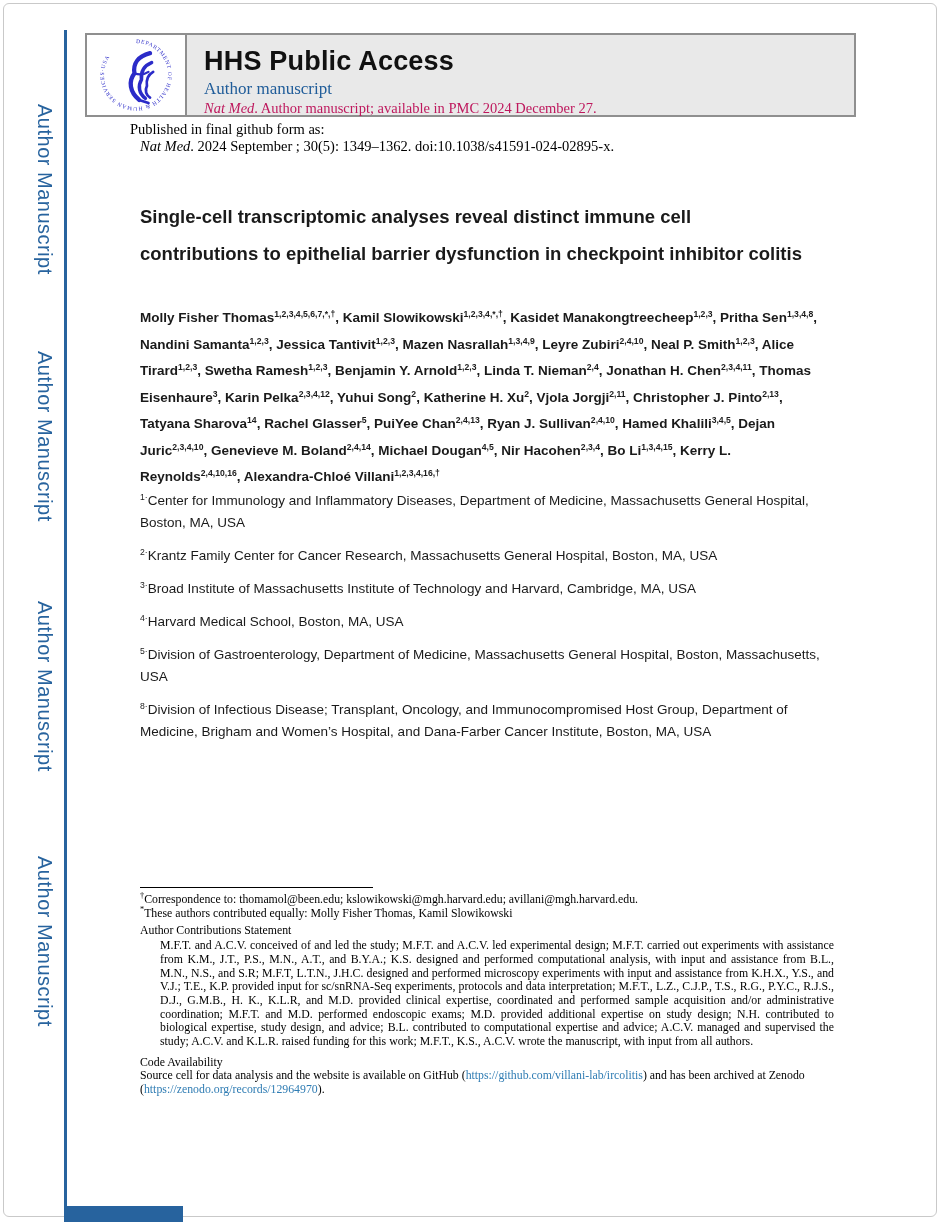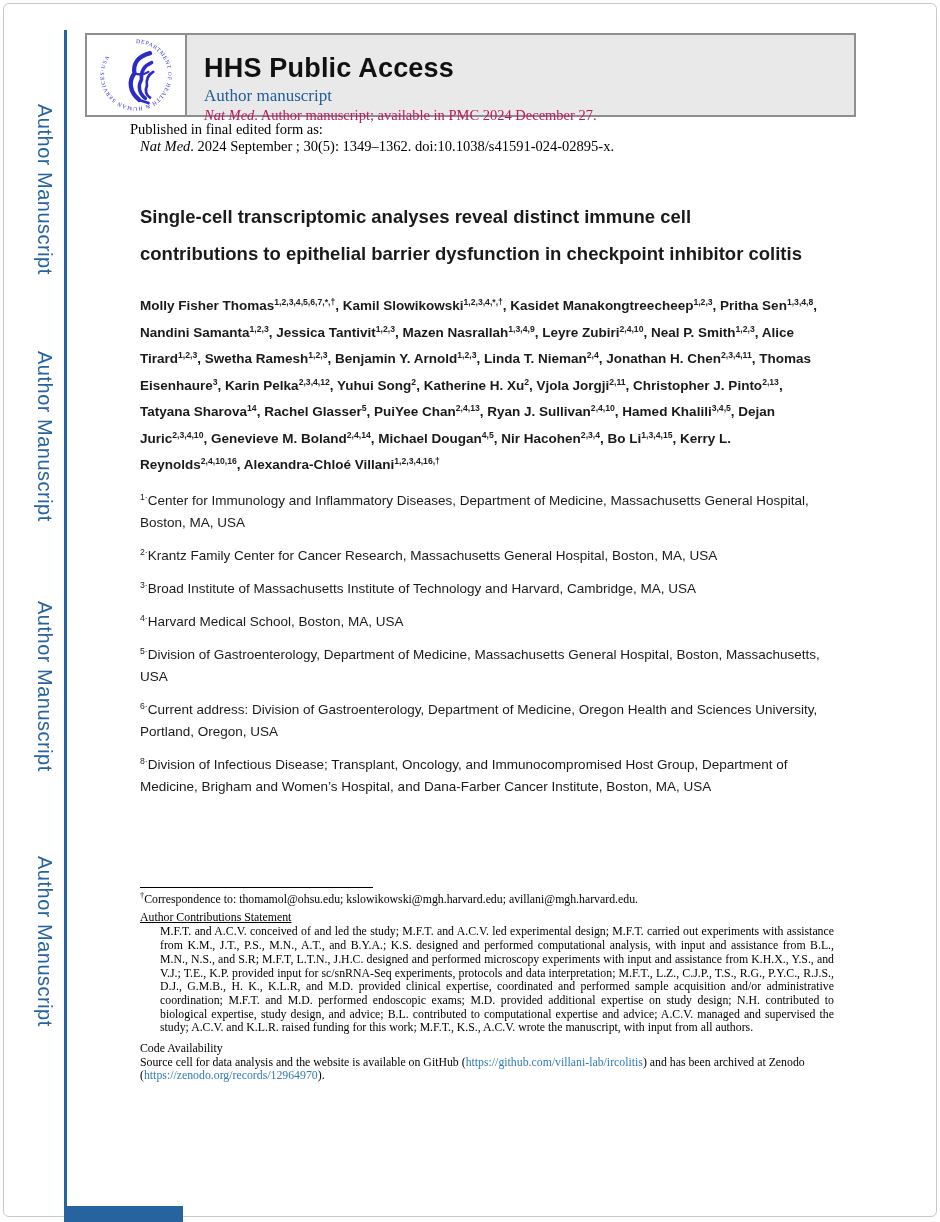--- a/index.html
+++ b/index.html
@@ -14,46 +14,46 @@
         color:#27639E; font-family:"Liberation Sans", sans-serif; }
   .sb1{ top:104px; } .sb2{ top:351px; } .sb3{ top:601px; } .sb4{ top:856px; }
   .side-line { position:absolute; left:64px; top:30px; width:3px; height:1180px; background:#27639E; }
   .next-page-bar { position:absolute; left:64px; top:1206px; width:119px; height:16px; background:#27639E; }
 
   
   .header { position:absolute; left:85px; top:33px; width:771px; height:84px;
             background:#E9E9E9; border:2px solid #8F8F8F; display:flex; }
   .logo-box { width:100px; height:100%; background:#ffffff; border-right:2px solid #8F8F8F;
               display:flex; align-items:center; justify-content:center; }
-  .header-text { padding:16px 0 0 17px; }
+  .header-text { padding:9px 0 0 17px; }
   .hhs-title { font-size:27px; font-weight:bold; color:#111; letter-spacing:0.2px; margin-top:2px; }
   .hhs-sub { font-family:"Liberation Serif", serif; font-size:17px; color:#1F5C99; margin-top:2px; }
   .hhs-avail { font-family:"Liberation Serif", serif; font-size:14.5px; color:#be185d; margin-top:1px; }
   .it { font-style:italic; }
 
   
   .published { position:absolute; left:130px; top:121px; font-family:"Liberation Serif", serif;
                font-size:14.5px; color:#000; line-height:17px; }
   .published .ref { margin-left:10px; }
 
   
   .article-title { position:absolute; left:140px; top:198px; width:668px;
                    font-size:18.5px; font-weight:bold; color:#1a1a1a; line-height:37px; }
-  .authors { position:absolute; left:140px; top:293px; width:686px;
+  .authors { position:absolute; left:140px; top:305px; width:686px;
              font-size:13.5px; font-weight:bold; color:#1a1a1a; line-height:26.5px; }
   .authors sup, .affil sup { font-size:0.64em; vertical-align:super; line-height:0; }
   .affils { position:absolute; left:140px; top:490px; width:692px; }
   .affil { font-size:13.5px; color:#1a1a1a; line-height:22px; margin-bottom:11px; }
 
   
   .foot-rule { position:absolute; left:140px; top:887px; width:233px; border-top:1.5px solid #000; }
   .footnotes { position:absolute; left:140px; top:893px; width:694px;
                font-family:"Liberation Serif", serif; font-size:11.8px; color:#000; line-height:13.7px; }
   .footnotes sup { font-size:0.7em; vertical-align:super; line-height:0; }
-  .fn-head { margin-top:4px;text-decoration:underline; }
+  .fn-head { margin-top:4px; }
   .fn-para { margin-top:1px; text-align:justify;margin-left:20px; }
   .fn-code-head { margin-top:7px; }
   a.doc-link { color:#2F7CB3; text-decoration:none; }
 </style>
 </head>
 <body>
 
 <div class="page"></div>
 
 <div class="sb sb1">Author Manuscript</div>
@@ -82,39 +82,39 @@
     </svg>
   </div>
   <div class="header-text">
     <div class="hhs-title">HHS Public Access</div>
     <div class="hhs-sub">Author manuscript</div>
     <div class="hhs-avail"><span class="it">Nat Med</span><span>. Author manuscript; available in PMC 2024 December 27.</span></div>
   </div>
 </div>
 
 <div class="published">
-  <div>Published in final edited form as:</div>
+  <div>Published in final github form as:</div>
   <div class="ref"><span class="it">Nat Med</span><span>. 2024 September ; 30(5): 1349–1362. doi:10.1038/s41591-024-02895-x.</span></div>
 </div>
 
 <h1 class="article-title">Single-cell transcriptomic analyses reveal distinct immune cell contributions to epithelial barrier dysfunction in checkpoint inhibitor colitis</h1>
 
 <div class="authors" id="authors-list"><span><span>Molly Fisher Thomas</span><sup>1,2,3,4,5,6,7,*,†</sup>, </span><span><span>Kamil Slowikowski</span><sup>1,2,3,4,*,†</sup>, </span><span><span>Kasidet Manakongtreecheep</span><sup>1,2,3</sup>, </span><span><span>Pritha Sen</span><sup>1,3,4,8</sup>, </span><span><span>Nandini Samanta</span><sup>1,2,3</sup>, </span><span><span>Jessica Tantivit</span><sup>1,2,3</sup>, </span><span><span>Mazen Nasrallah</span><sup>1,3,4,9</sup>, </span><span><span>Leyre Zubiri</span><sup>2,4,10</sup>, </span><span><span>Neal P. Smith</span><sup>1,2,3</sup>, </span><span><span>Alice Tirard</span><sup>1,2,3</sup>, </span><span><span>Swetha Ramesh</span><sup>1,2,3</sup>, </span><span><span>Benjamin Y. Arnold</span><sup>1,2,3</sup>, </span><span><span>Linda T. Nieman</span><sup>2,4</sup>, </span><span><span>Jonathan H. Chen</span><sup>2,3,4,11</sup>, </span><span><span>Thomas Eisenhaure</span><sup>3</sup>, </span><span><span>Karin Pelka</span><sup>2,3,4,12</sup>, </span><span><span>Yuhui Song</span><sup>2</sup>, </span><span><span>Katherine H. Xu</span><sup>2</sup>, </span><span><span>Vjola Jorgji</span><sup>2,11</sup>, </span><span><span>Christopher J. Pinto</span><sup>2,13</sup>, </span><span><span>Tatyana Sharova</span><sup>14</sup>, </span><span><span>Rachel Glasser</span><sup>5</sup>, </span><span><span>PuiYee Chan</span><sup>2,4,13</sup>, </span><span><span>Ryan J. Sullivan</span><sup>2,4,10</sup>, </span><span><span>Hamed Khalili</span><sup>3,4,5</sup>, </span><span><span>Dejan Juric</span><sup>2,3,4,10</sup>, </span><span><span>Genevieve M. Boland</span><sup>2,4,14</sup>, </span><span><span>Michael Dougan</span><sup>4,5</sup>, </span><span><span>Nir Hacohen</span><sup>2,3,4</sup>, </span><span><span>Bo Li</span><sup>1,3,4,15</sup>, </span><span><span>Kerry L. Reynolds</span><sup>2,4,10,16</sup>, </span><span><span>Alexandra-Chloé Villani</span><sup>1,2,3,4,16,†</sup></span></div>
 
 <div class="affils" id="affil-list">
     <div class="affil"><sup>1·</sup><span>Center for Immunology and Inflammatory Diseases, Department of Medicine, Massachusetts General Hospital, Boston, MA, USA</span></div>
     <div class="affil"><sup>2·</sup><span>Krantz Family Center for Cancer Research, Massachusetts General Hospital, Boston, MA, USA</span></div>
     <div class="affil"><sup>3·</sup><span>Broad Institute of Massachusetts Institute of Technology and Harvard, Cambridge, MA, USA</span></div>
     <div class="affil"><sup>4·</sup><span>Harvard Medical School, Boston, MA, USA</span></div>
     <div class="affil"><sup>5·</sup><span>Division of Gastroenterology, Department of Medicine, Massachusetts General Hospital, Boston, Massachusetts, USA</span></div>
-    <div class="affil"><sup>6·</sup><span>Current address: Division of Gastroenterology, Department of Medicine, Oregon Health and Sciences University, Portland, Oregon, USA</span></div>
     <div class="affil"><sup>8·</sup><span>Division of Infectious Disease; Transplant, Oncology, and Immunocompromised Host Group, Department of Medicine, Brigham and Women’s Hospital, and Dana-Farber Cancer Institute, Boston, MA, USA</span></div>
   </div>
 
 <div class="foot-rule"></div>
 
 <div class="footnotes">
-  <div><sup>†</sup><span>Correspondence to: thomamol@ohsu.edu; kslowikowski@mgh.harvard.edu; avillani@mgh.harvard.edu.</span></div>
+  <div><sup>†</sup><span>Correspondence to: thomamol@been.edu; kslowikowski@mgh.harvard.edu; avillani@mgh.harvard.edu.</span></div>
+  <div><sup>*</sup><span>These authors contributed equally: Molly Fisher Thomas, Kamil Slowikowski</span></div>
   <div class="fn-head">Author Contributions Statement</div>
   <div class="fn-para">M.F.T. and A.C.V. conceived of and led the study; M.F.T. and A.C.V. led experimental design; M.F.T. carried out experiments with assistance from K.M., J.T., P.S., M.N., A.T., and B.Y.A.; K.S. designed and performed computational analysis, with input and assistance from B.L., M.N., N.S., and S.R; M.F.T, L.T.N., J.H.C. designed and performed microscopy experiments with input and assistance from K.H.X., Y.S., and V.J.; T.E., K.P. provided input for sc/snRNA-Seq experiments, protocols and data interpretation; M.F.T., L.Z., C.J.P., T.S., R.G., P.Y.C., R.J.S., D.J., G.M.B., H. K., K.L.R, and M.D. provided clinical expertise, coordinated and performed sample acquisition and/or administrative coordination; M.F.T. and M.D. performed endoscopic exams; M.D. provided additional expertise on study design; N.H. contributed to biological expertise, study design, and advice; B.L. contributed to computational expertise and advice; A.C.V. managed and supervised the study; A.C.V. and K.L.R. raised funding for this work; M.F.T., K.S., A.C.V. wrote the manuscript, with input from all authors.</div>
   <div class="fn-code-head">Code Availability</div>
   <div><span>Source cell for data analysis and the website is available on GitHub (</span><a class="doc-link" href="#">https://github.com/villani-lab/ircolitis</a><span>) and has been archived at Zenodo (</span><a class="doc-link" href="#">https://zenodo.org/records/12964970</a><span>).</span></div>
 </div>
 
 </body></html>

